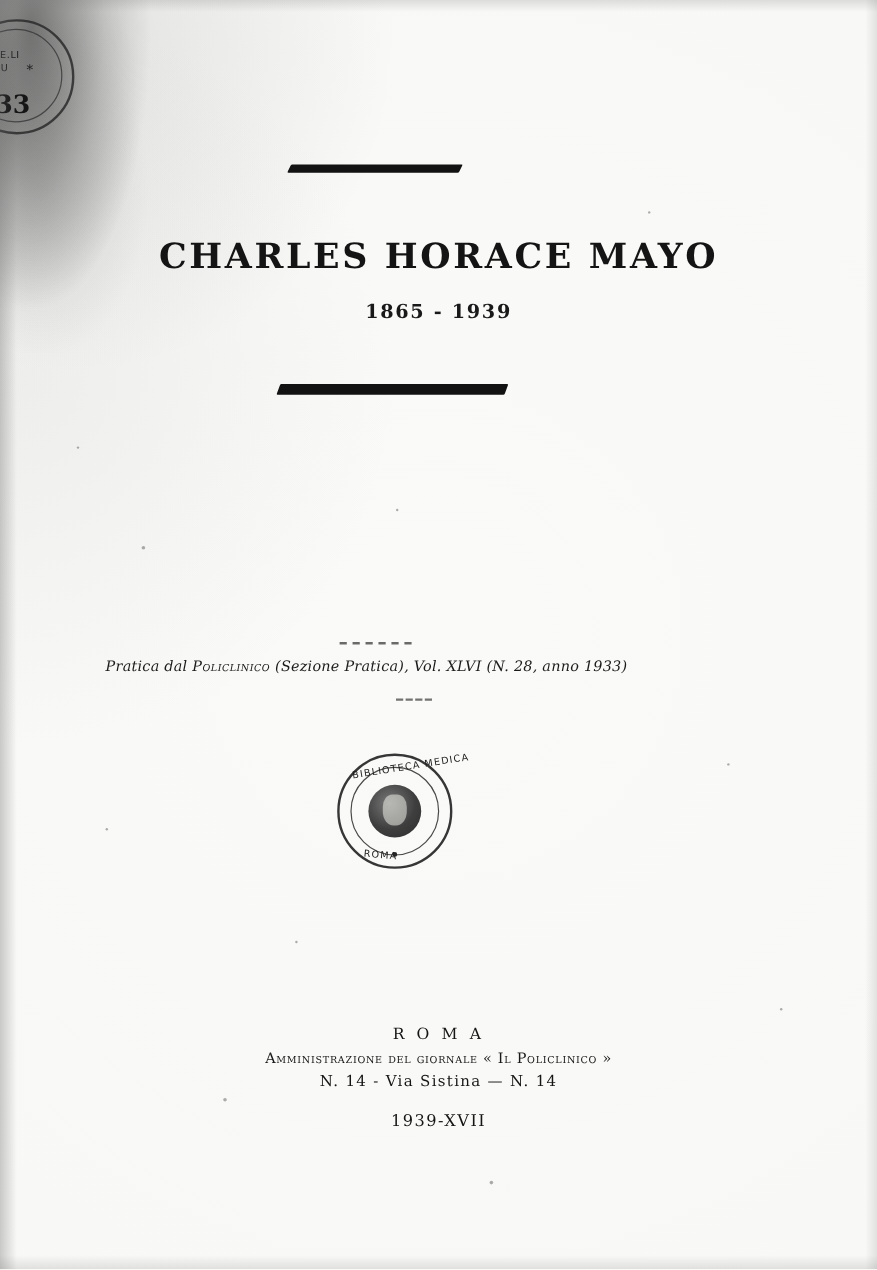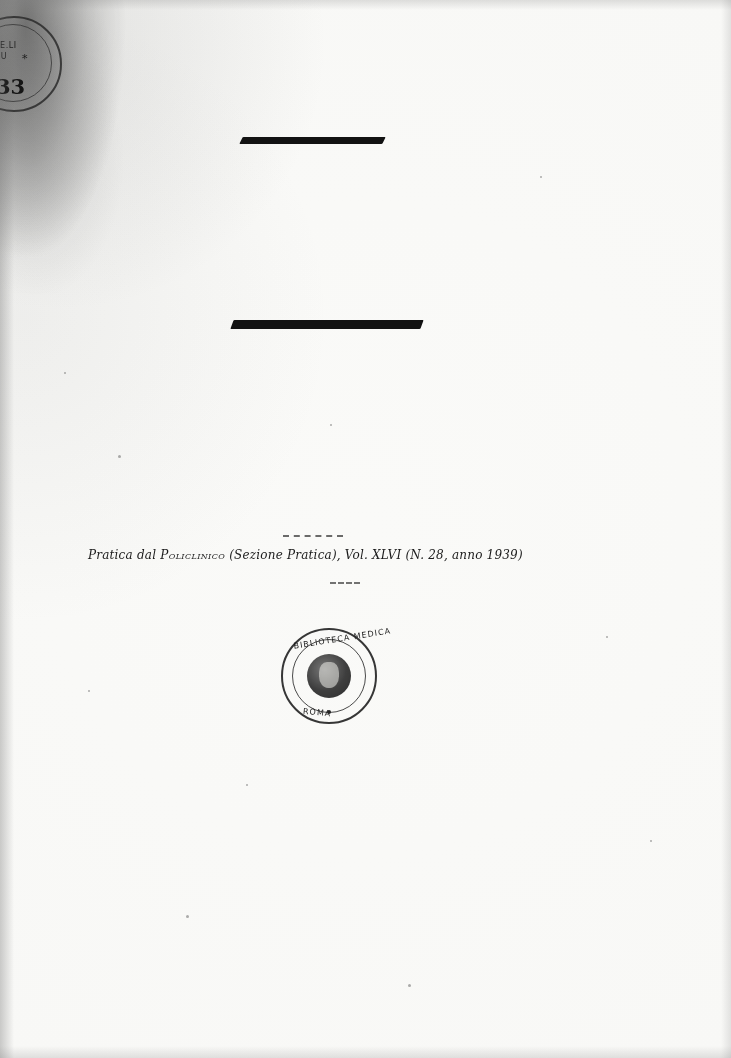--- a/index.html
+++ b/index.html
@@ -293,40 +293,48 @@
   <div id="library-stamp-top-inner"></div>
   <div id="library-stamp-top-text">
     <div>CE.LI</div>
     <div>GU</div>
   </div>
   <div id="library-stamp-top-mark">*</div>
   <div id="library-stamp-top-num">33</div>
 
   <div class="rule" id="rule-top"></div>
 
+  <div id="title">CHARLES HORACE MAYO</div>
+  <div id="subtitle">1865 - 1939</div>
 
   <div class="rule" id="rule-bottom"></div>
 
   <div id="dash-upper"></div>
   <div id="offprint-line">
     <span>Pratica dal</span>
     <span class="sc">Policlinico</span>
-    <span>(Sezione Pratica), Vol. XLVI (N. 28, anno 1939)</span>
+    <span>(Sezione Pratica), Vol. XLVI (N. 28, anno 1933)</span>
   </div>
   <div id="dash-lower"></div>
 
   <div id="seal">
     <div id="seal-ring-outer"></div>
     <div id="seal-ring-inner"></div>
     <div id="seal-core"></div>
     <div class="seal-text" id="seal-text-top">BIBLIOTECA MEDICA</div>
     <div class="seal-text" id="seal-text-bottom">ROMA</div>
     <div id="seal-dot"></div>
   </div>
 
+  <div id="imprint">
+    <div id="imprint-city">R O M A</div>
+    <div id="imprint-publisher">Amministrazione del giornale « Il Policlinico »</div>
+    <div id="imprint-address">N. 14  -  Via Sistina  —  N. 14</div>
+    <div id="imprint-year">1939-XVII</div>
+  </div>
 
   <div class="speck" style="left:118px; top:455px; width:3px; height:3px;"></div>
   <div class="speck" style="left:64px; top:372px; width:2px; height:2px;"></div>
   <div class="speck" style="left:186px; top:915px; width:3px; height:3px;"></div>
   <div class="speck" style="left:408px; top:984px; width:3px; height:3px;"></div>
   <div class="speck" style="left:606px; top:636px; width:2px; height:2px;"></div>
   <div class="speck" style="left:540px; top:176px; width:2px; height:2px;"></div>
   <div class="speck" style="left:88px; top:690px; width:2px; height:2px;"></div>
   <div class="speck" style="left:330px; top:424px; width:2px; height:2px;"></div>
   <div class="speck" style="left:650px; top:840px; width:2px; height:2px;"></div>

